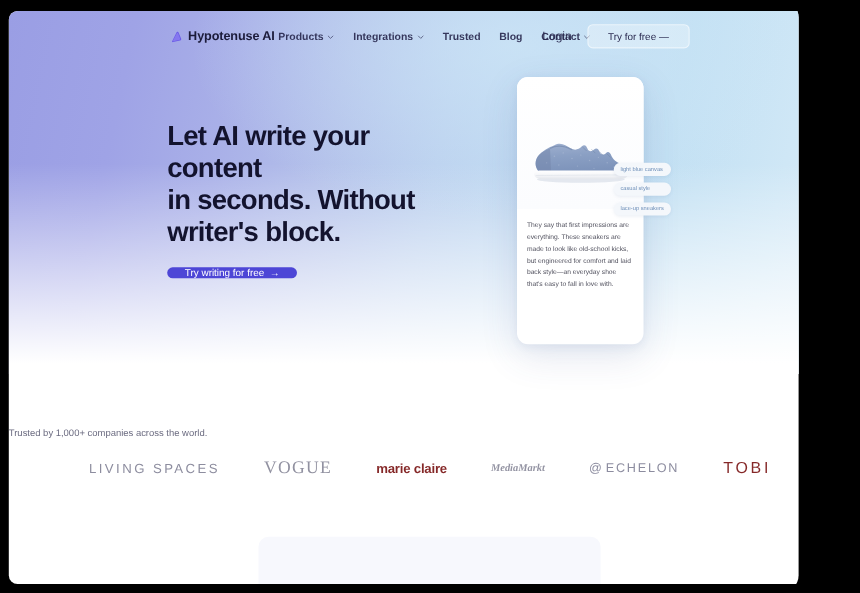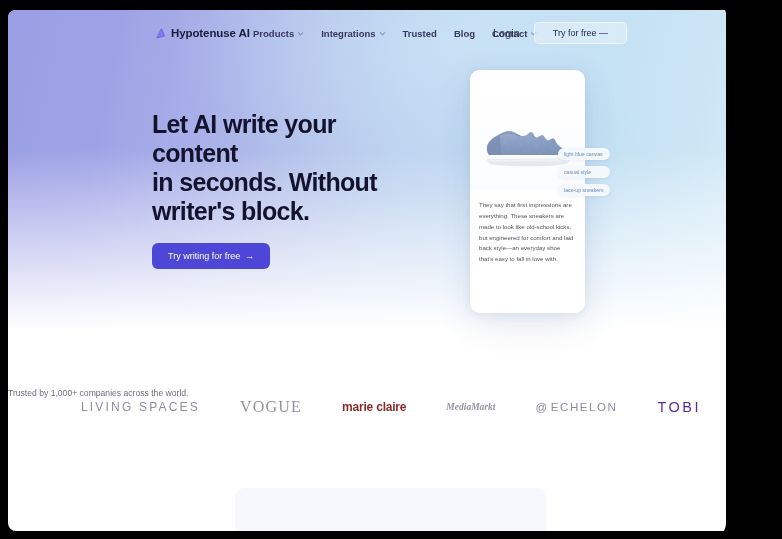--- a/index.html
+++ b/index.html
@@ -175,21 +175,21 @@
   }
   #hero-cta {
     margin-top: 17px;
     display: inline-flex;
     align-items: center;
     gap: 5px;
     background: #4d46d6;
     color: #ffffff;
     font-size: 9px;
     border-radius: 6px;
-    padding: 8px 16px;
+    padding: 0 16px;
     cursor: pointer;
     border: none;
     font-family: "Liberation Sans", sans-serif;
   }
 
   
   #product-card {
     position: absolute;
     left: 462px;
     top: 60px;
@@ -255,41 +255,42 @@
     width: 766px;
     z-index: 15;
   }
   #trusted-text {
     text-align: left;
     font-size: 8.6px;
     color: #6b6b80;
     margin: 0;
   }
   #logo-row {
+    margin-top: 19px;
     display: flex;
     align-items: center;
     justify-content: center;
     gap: 40px;
     padding: 0 86px;
     box-sizing: border-box;
   }
   .brand-logo {
     color: #8e8e9e;
     white-space: nowrap;
     cursor: pointer;
     display: flex;
     align-items: center;
     opacity: 0.95;
   }
   .logo-living  { font-size: 12px; letter-spacing: 2.2px; color: #87879a; }
   .logo-vogue   { font-family: "Liberation Serif", serif; font-size: 16px; letter-spacing: 1.2px; color: #8c8c9c; }
   .logo-marie   { font-size: 12px; font-weight: bold; letter-spacing: -0.2px; color: #7f1d1d; }
   .logo-media   { font-family: "Liberation Serif", serif; font-style: italic; font-size: 9.5px; font-weight: bold; color: #8e8e9e; }
   .logo-echelon { font-size: 11.5px; letter-spacing: 1.6px; color: #86869a; display: flex; align-items: center; gap: 2px; }
-  .logo-tobi    { font-size: 14.5px; letter-spacing: 2.5px; color: #4c1d95; }
+  .logo-tobi    { font-size: 14.5px; letter-spacing: 2.5px; color: #7f1d1d; }
 
   
   #bottom-panel {
     position: absolute;
     left: 227px;
     top: 478px;
     width: 311px;
     height: 60px;
     background: #f7f8fd;
     border-radius: 9px 9px 0 0;

